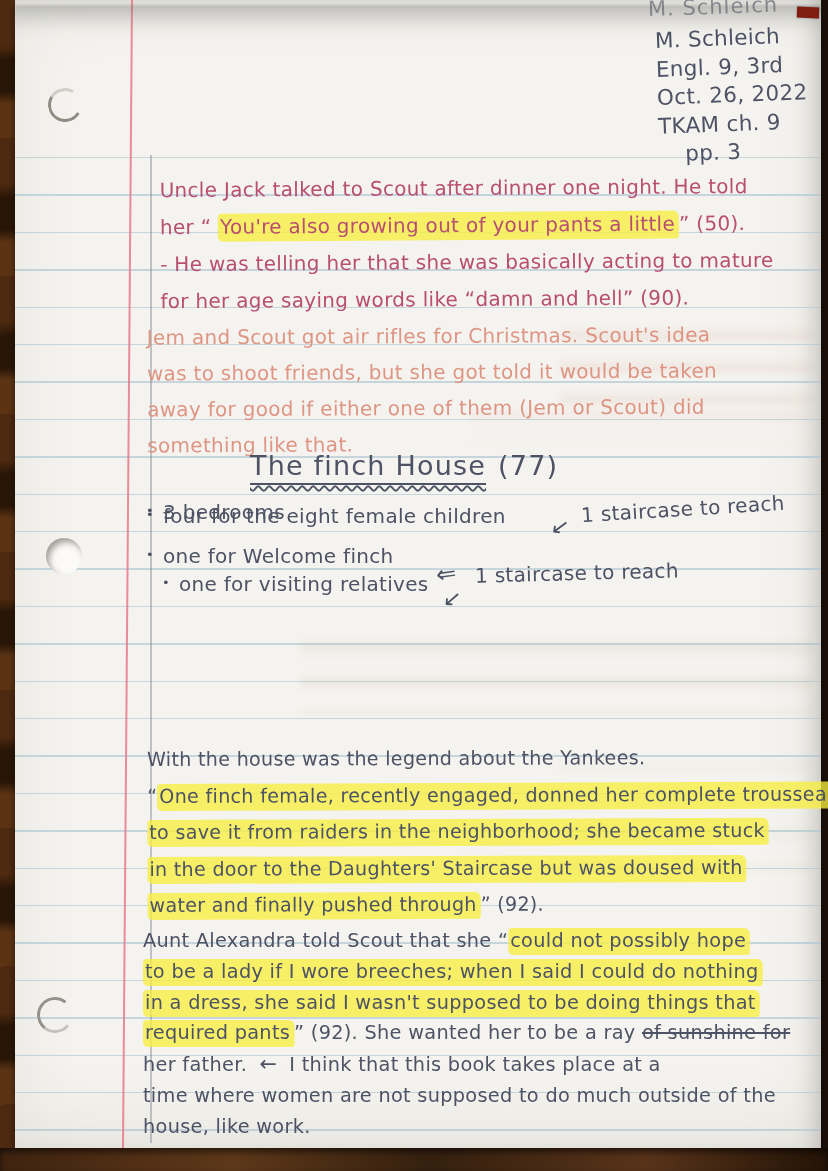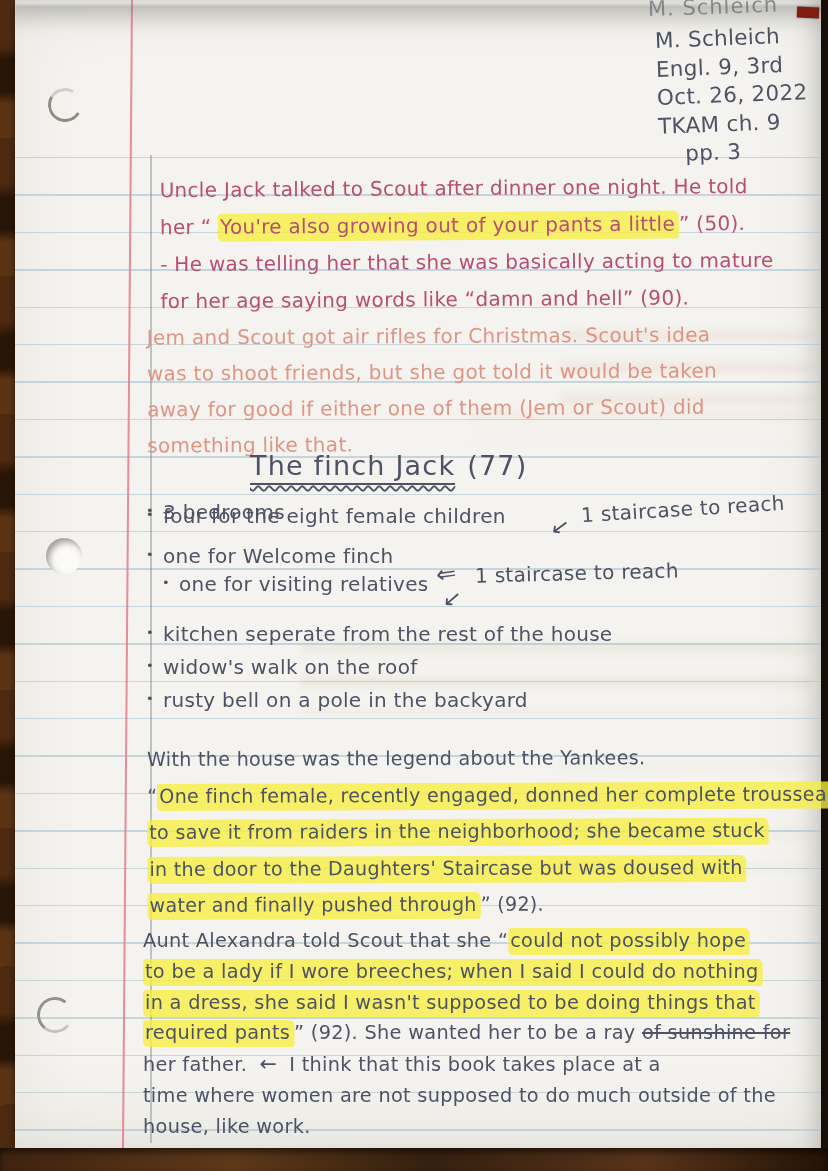--- a/index.html
+++ b/index.html
@@ -127,30 +127,27 @@
   </div>
 
   <div class="hw p2">
     <div>Jem and Scout got air rifles for Christmas. Scout's idea</div>
     <div>was to shoot friends, but she got told it would be taken</div>
     <div>away for good if either one of them (Jem or Scout) did</div>
     <div>something like that.</div>
   </div>
 
   <div class="hw title-block">
-    <span class="title-main"><span class="title-inner">The finch Jack</span></span><span class="page-ref">(77)</span>
+    <span class="title-main"><span class="title-inner">The finch House</span></span><span class="page-ref">(77)</span>
   </div>
 
   <div class="b" style="top:500px;"><span class="dot">•</span><span>3 bedrooms</span></div>
   <div class="b" style="top:504px;"><span class="dot">•</span><span>four for the eight female children</span></div>
   <div class="b" style="top:544px;"><span class="dot">•</span><span>one for Welcome finch</span></div>
   <div class="b" style="top:572px;margin-left:16px;"><span class="dot">•</span><span>one for visiting relatives</span></div>
-  <div class="b" style="top:622px;"><span class="dot">•</span><span>kitchen seperate from the rest of the house</span></div>
-  <div class="b" style="top:655px;"><span class="dot">•</span><span>widow's walk on the roof</span></div>
-  <div class="b" style="top:688px;"><span class="dot">•</span><span>rusty bell on a pole in the backyard</span></div>
 
   <div class="hw note note1">1 staircase to reach</div>
   <div class="hw arr arrow-child">↙</div>
   <div class="hw arr arrow-left">⇐</div>
   <div class="hw note note2">1 staircase to reach</div>
   <div class="hw arr arrow-down">↙</div>
 
   <div class="hw p3">
     <div>With the house was the legend about the Yankees.</div>
     <div><span>“</span><span class="hl">One finch female, recently engaged, donned her complete trousseau</span></div>

